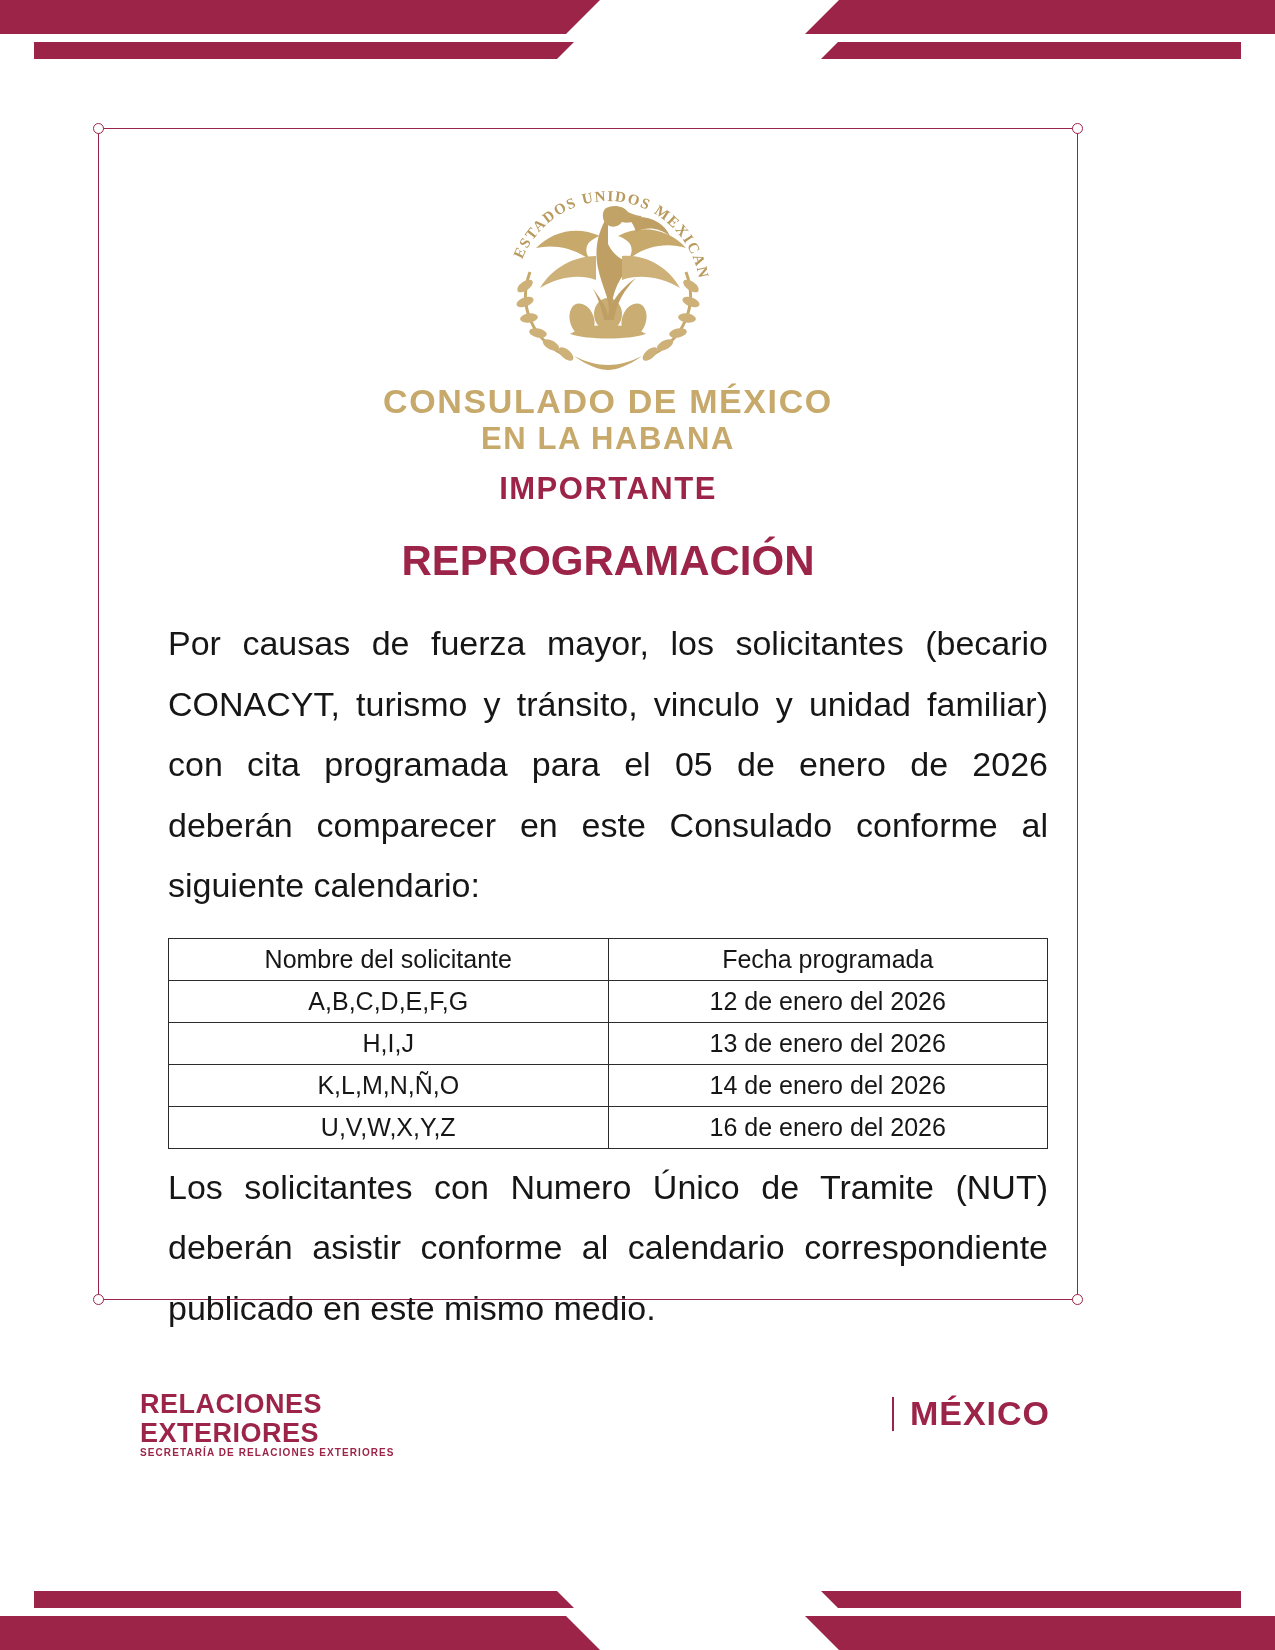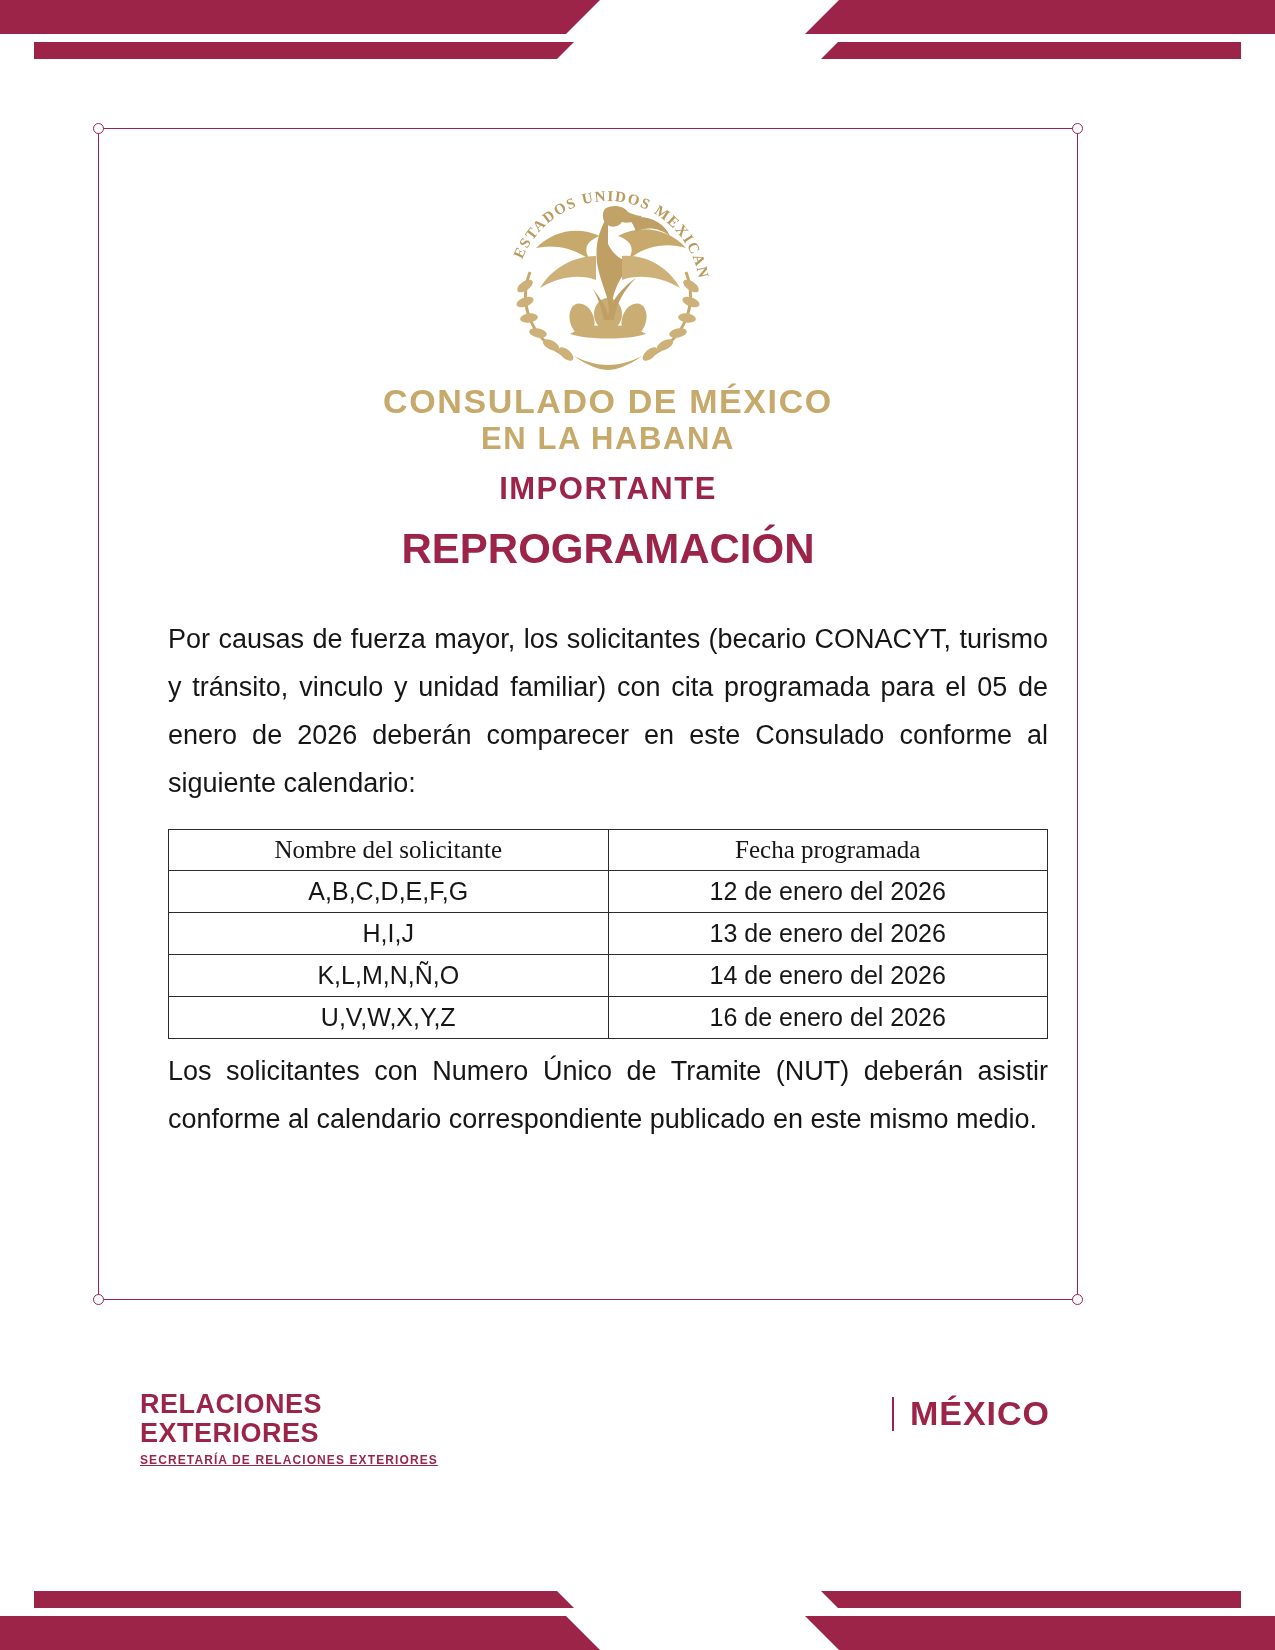--- a/index.html
+++ b/index.html
@@ -159,49 +159,49 @@
     font-weight: bold;
     font-size: 31px;
     letter-spacing: 1.5px;
     margin-top: 14px;
   }
   .head-repro {
     text-align: center;
     color: #9d2449;
     font-weight: bold;
     font-size: 42px;
-    margin-top: 18px;
+    margin-top: 30px;
   }
 
   .para {
-    font-size: 27px;
+    font-size: 34px;
     line-height: 1.78;
     text-align: justify;
     text-justify: inter-word;
-    margin: 42px 0 0 0;
+    margin: 28px 0 0 0;
     color: #161616;
   }
   .para.second {
     margin-top: 8px;
   }
 
   table.cal {
     width: 100%;
     border-collapse: collapse;
     margin-top: 22px;
     font-size: 25px;
   }
   table.cal td, table.cal th {
     border: 1.5px solid #2b2b2b;
     padding: 6px 4px;
     text-align: center;
     font-weight: normal;
     color: #161616;
   }
-  table.cal th { font-weight: normal; font-family: Liberation Serif, serif; }
+  table.cal th { font-weight: normal; }
   table.cal td.col-a, table.cal th.col-a { width: 50%; }
 
   
   .footer {
     position: absolute;
     left: 0;
     top: 1380px;
     width: 1275px;
     height: 120px;
   }
@@ -209,26 +209,24 @@
     position: absolute;
     left: 140px;
     top: 10px;
     color: #9d2449;
     font-weight: bold;
     line-height: 1.08;
     font-size: 27px;
     letter-spacing: 0.5px;
   }
   .rel-ext .sub {
-    font-size: 12px;
+    font-size: 10px;
     letter-spacing: 1.1px;
     font-weight: bold;
-    margin-top: 6px;
-    color: #9d2449;
-    text-decoration: underline;
+    color: #9d2449;
   }
   .mex-brand {
     position: absolute;
     right: 225px;
     top: 14px;
     display: flex;
     align-items: center;
     gap: 16px;
     text-align: right;
   }

